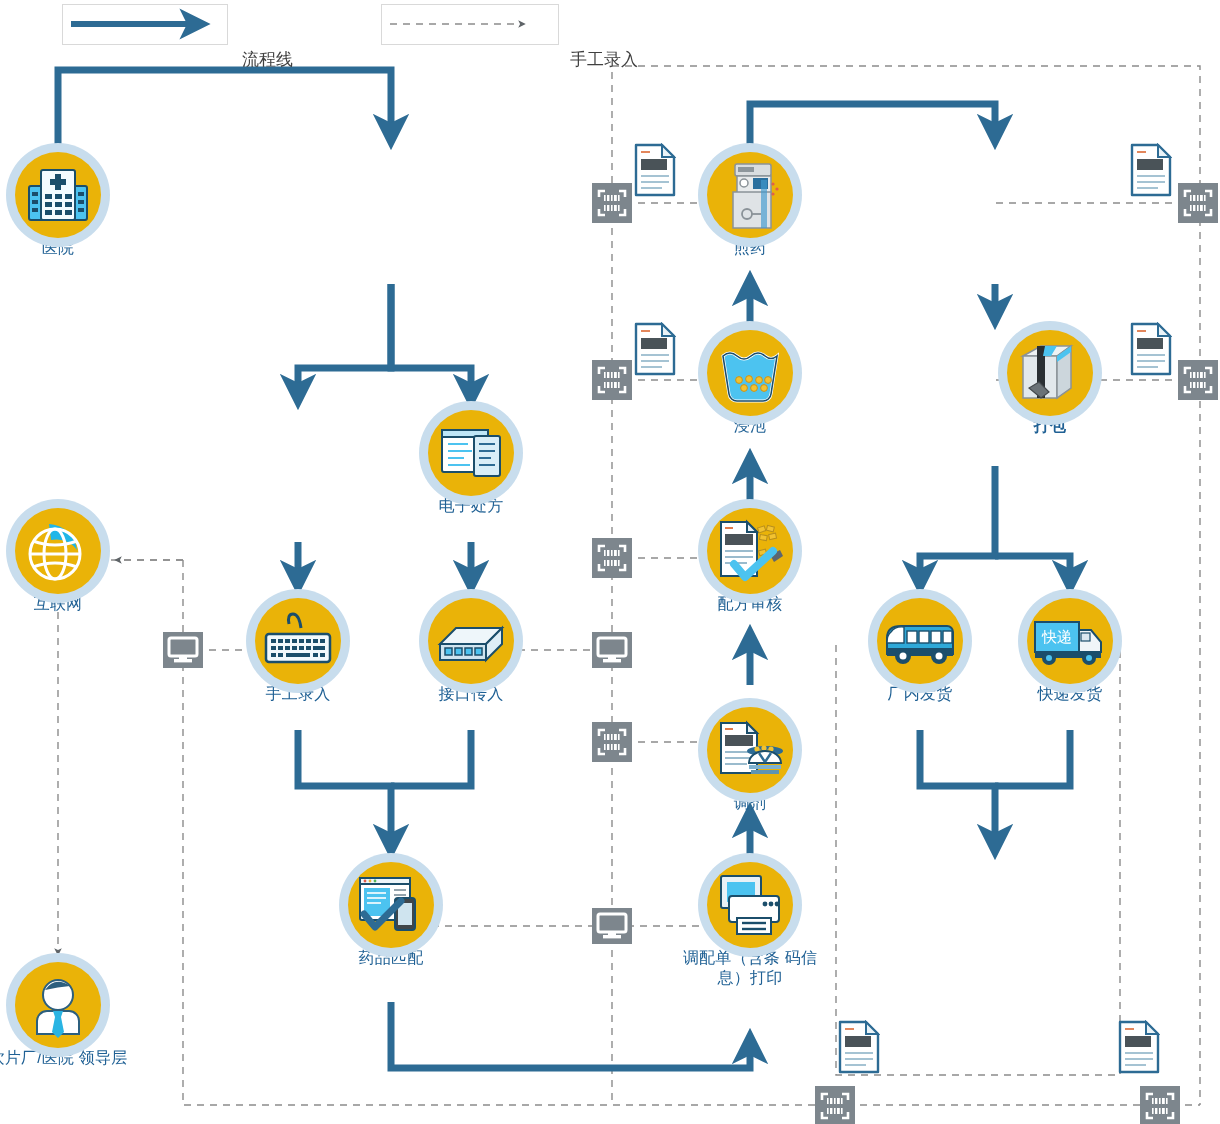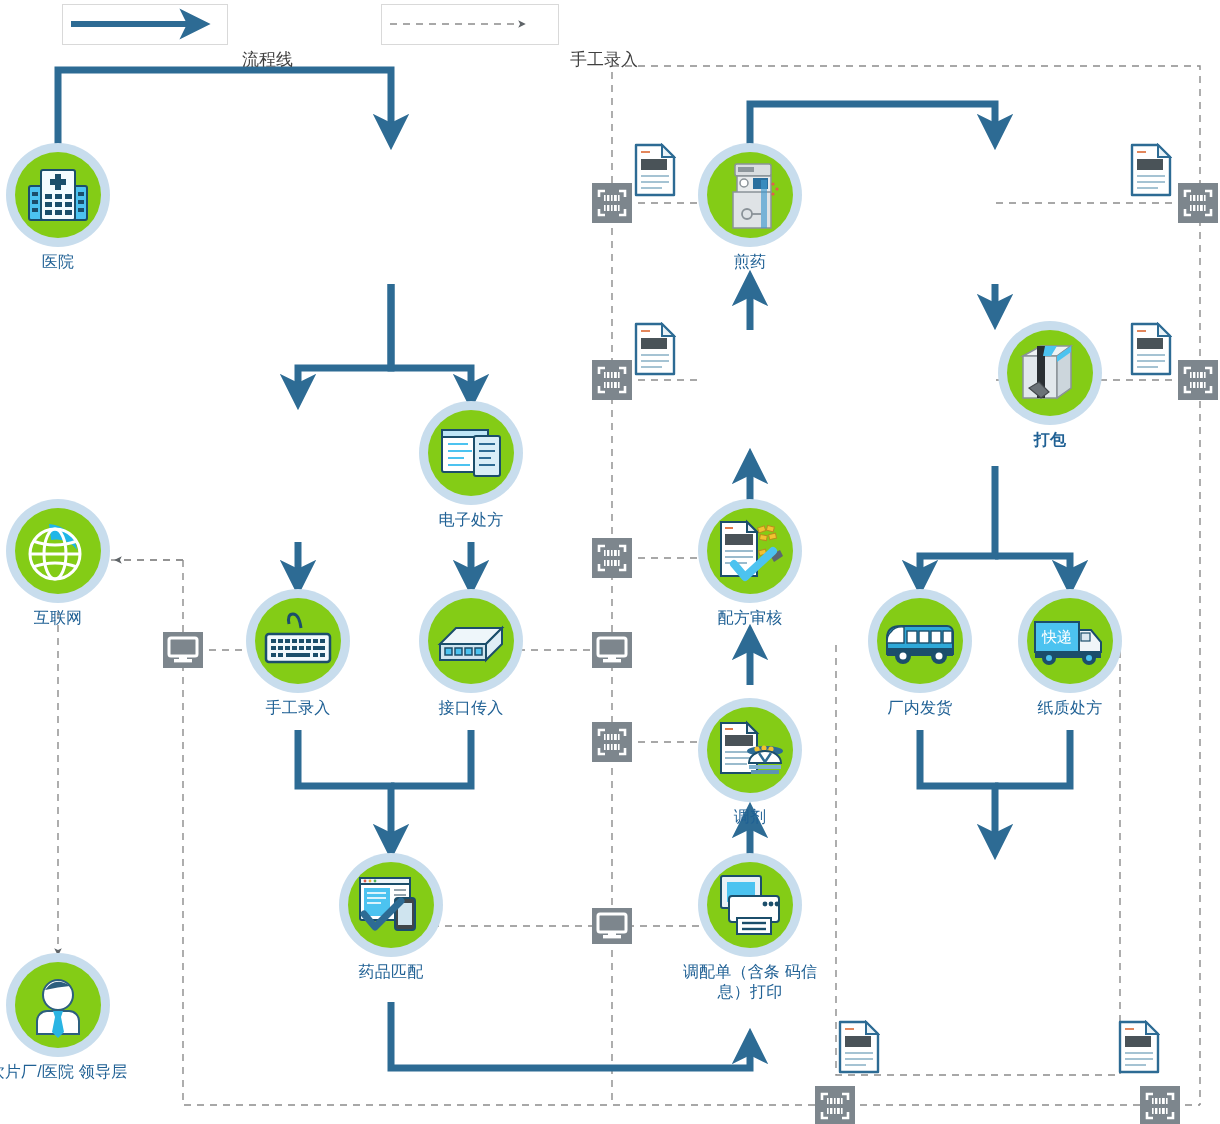--- a/index.html
+++ b/index.html
@@ -8,26 +8,26 @@
   #svgroot{position:absolute;left:0;top:0;width:1220px;height:1124px;}
 
   
   .legend-box{position:absolute;border:1px solid #d9d9d9;background:#fff;box-sizing:border-box;}
   .legend-label{position:absolute;font-size:17px;color:#404040;white-space:nowrap;margin-top:36px;}
 
   
   .node{position:absolute;width:100px;text-align:center;}
   .node .disc{
     position:relative;width:86px;height:86px;margin:0 auto;border-radius:50%;
-    background:#84cc16;
+    background:#eab308;
     box-shadow:0 0 0 9px #c8dded;
   }
   .node .disc .glyph{position:absolute;left:0;top:0;width:100%;height:100%;}
   .node .nlabel{
-    margin-top:14px;font-size:16px;line-height:20px;color:#1f6094;white-space:pre;
+    font-size:16px;line-height:20px;color:#1f6094;white-space:pre;
     letter-spacing:.2px;
   }
   .node.wide .nlabel{white-space:normal;}
   .node.wide{width:140px;left:auto;}
 
   
   .scan-icon{position:absolute;width:40px;height:40px;}
   .mon-icon{position:absolute;width:40px;height:36px;}
   .doc-icon{position:absolute;width:42px;height:54px;}
 </style>
@@ -356,20 +356,38 @@
             <rect x="52" y="42" width="7" height="5" transform="rotate(-14 55 44)"></rect>
             <rect x="60" y="44" width="7" height="5" transform="rotate(12 63 46)"></rect>
           </g>
         <path d="M63,47 l10,-5 l3,6 l-9,6 z" fill="#5c6670"></path>
         <path d="M27,56 l11,13 l28,-26" fill="none" stroke="#4cc3f0" stroke-width="8" stroke-linecap="round" stroke-linejoin="round"></path>
       </svg>
     </div>
     <div class="nlabel">配方审核</div>
   </div>
 
+  <div class="node" style="left:700px;top:330px;">
+    <div class="disc">
+      <svg class="glyph" viewBox="0 0 86 86">
+        <path d="M16,26 q7,-6 14,0 q7,6 14,0 q7,-6 14,0 q6,5 12,0 l-6,38 a8,8 0 0 1 -8,7 h-26 a8,8 0 0 1 -8,-7 z" fill="#4cc3f0" stroke="#fff" stroke-width="3"></path>
+        <path d="M16,26 q7,-6 14,0 q7,6 14,0 q7,-6 14,0 q6,5 12,0 l-6,38 a8,8 0 0 1 -8,7 h-26 a8,8 0 0 1 -8,-7 z" fill="none" stroke="#1b4e6b" stroke-width="1.6"></path>
+        <g fill="#f2c230" stroke="#c7931c" stroke-width="1">
+            <circle cx="32" cy="50" r="3.4"></circle>
+            <circle cx="42" cy="49" r="3.4"></circle>
+            <circle cx="52" cy="50" r="3.4"></circle>
+            <circle cx="61" cy="50" r="3.4"></circle>
+            <circle cx="37" cy="58" r="3.4"></circle>
+            <circle cx="47" cy="58" r="3.4"></circle>
+            <circle cx="57" cy="58" r="3.4"></circle>
+          </g>
+      </svg>
+    </div>
+    <div class="nlabel">浸泡</div>
+  </div>
 
   <div class="node" style="left:700px;top:152px;">
     <div class="disc">
       <svg class="glyph" viewBox="0 0 86 86">
         <rect x="28" y="12" width="36" height="12" rx="2" fill="#d9dde0" stroke="#8a9298" stroke-width="1.5"></rect>
         <rect x="31" y="15" width="16" height="5" fill="#8d969c"></rect>
         <rect x="30" y="24" width="34" height="18" fill="#e7eaec" stroke="#8a9298" stroke-width="1.5"></rect>
         <rect x="46" y="26" width="15" height="11" fill="#2a6f9e"></rect>
         <circle cx="37" cy="31" r="4" fill="#fff" stroke="#8a9298" stroke-width="1.5"></circle>
         <rect x="26" y="40" width="38" height="36" fill="#dfe3e6" stroke="#8a9298" stroke-width="1.5"></rect>
@@ -430,21 +448,21 @@
         <path d="M52,32 h12 l10,12 v10 h-22 z" fill="#f0f5f8" stroke="#1b4e6b" stroke-width="2"></path>
         <rect x="54" y="35" width="9" height="8" fill="#dbe8f0" stroke="#1b4e6b" stroke-width="1.2"></rect>
         <rect x="8" y="54" width="66" height="6" fill="#1b4e6b"></rect>
         <circle cx="22" cy="60" r="7" fill="#1b4e6b"></circle>
           <circle cx="22" cy="60" r="3" fill="#4cc3f0"></circle>
         <circle cx="62" cy="60" r="7" fill="#1b4e6b"></circle>
           <circle cx="62" cy="60" r="3" fill="#4cc3f0"></circle>
         <text x="30" y="44" text-anchor="middle" font-size="15" fill="#ffffff" font-family="'Liberation Sans',sans-serif">快递</text>
       </svg>
     </div>
-    <div class="nlabel">纸质处方</div>
+    <div class="nlabel">快递发货</div>
   </div>
 
 
   <div class="scan-icon" style="left:592px;top:183px;">
     <svg viewBox="0 0 40 40">
         <rect width="40" height="40" fill="#7d868d"></rect>
         <g fill="none" stroke="#fff" stroke-width="2.6">
           <path d="M7,14 v-6 h6"></path>
           <path d="M33,14 v-6 h-6"></path>
           <path d="M7,26 v6 h6"></path>

